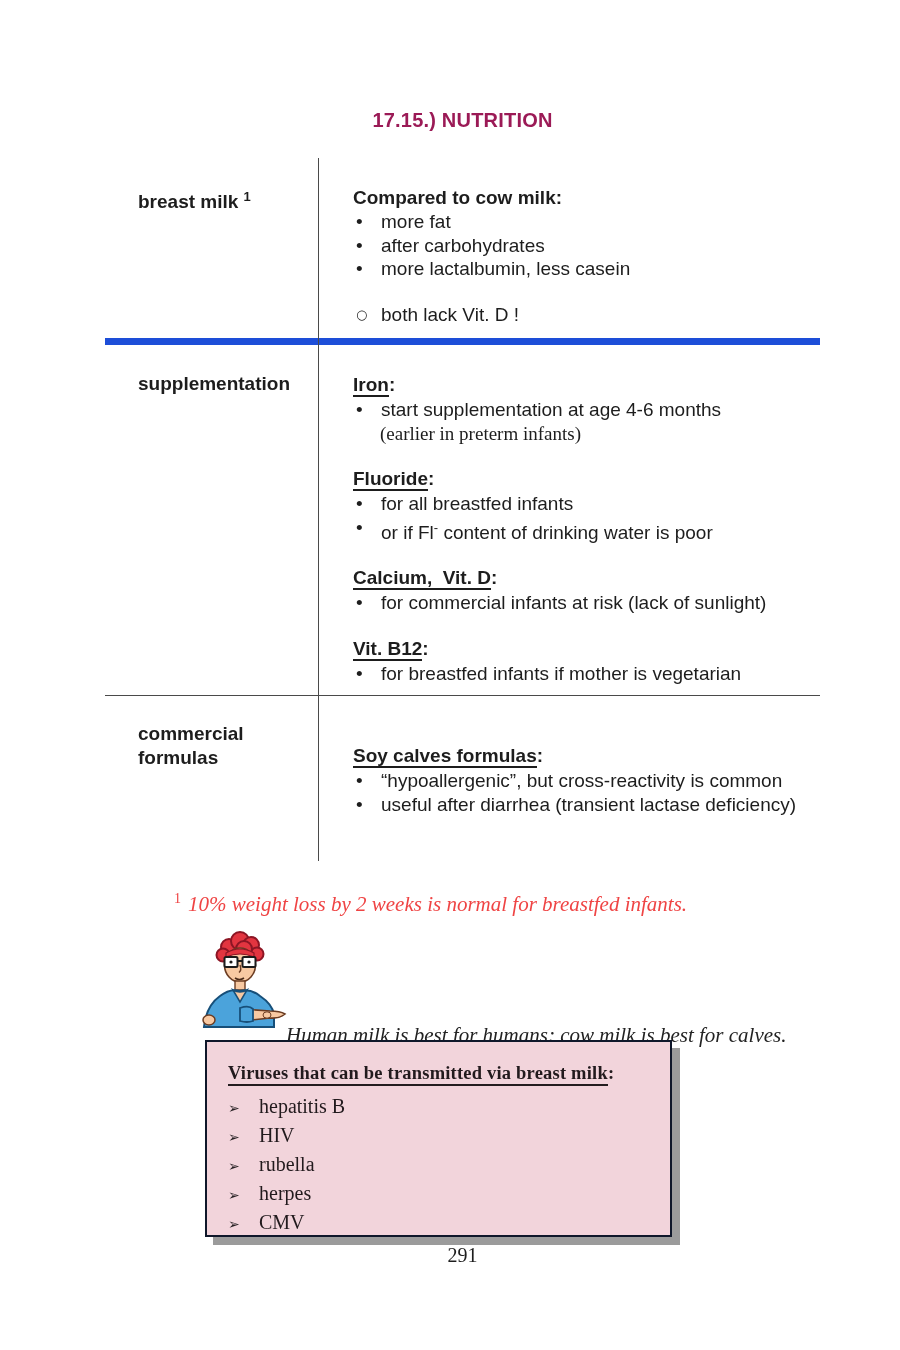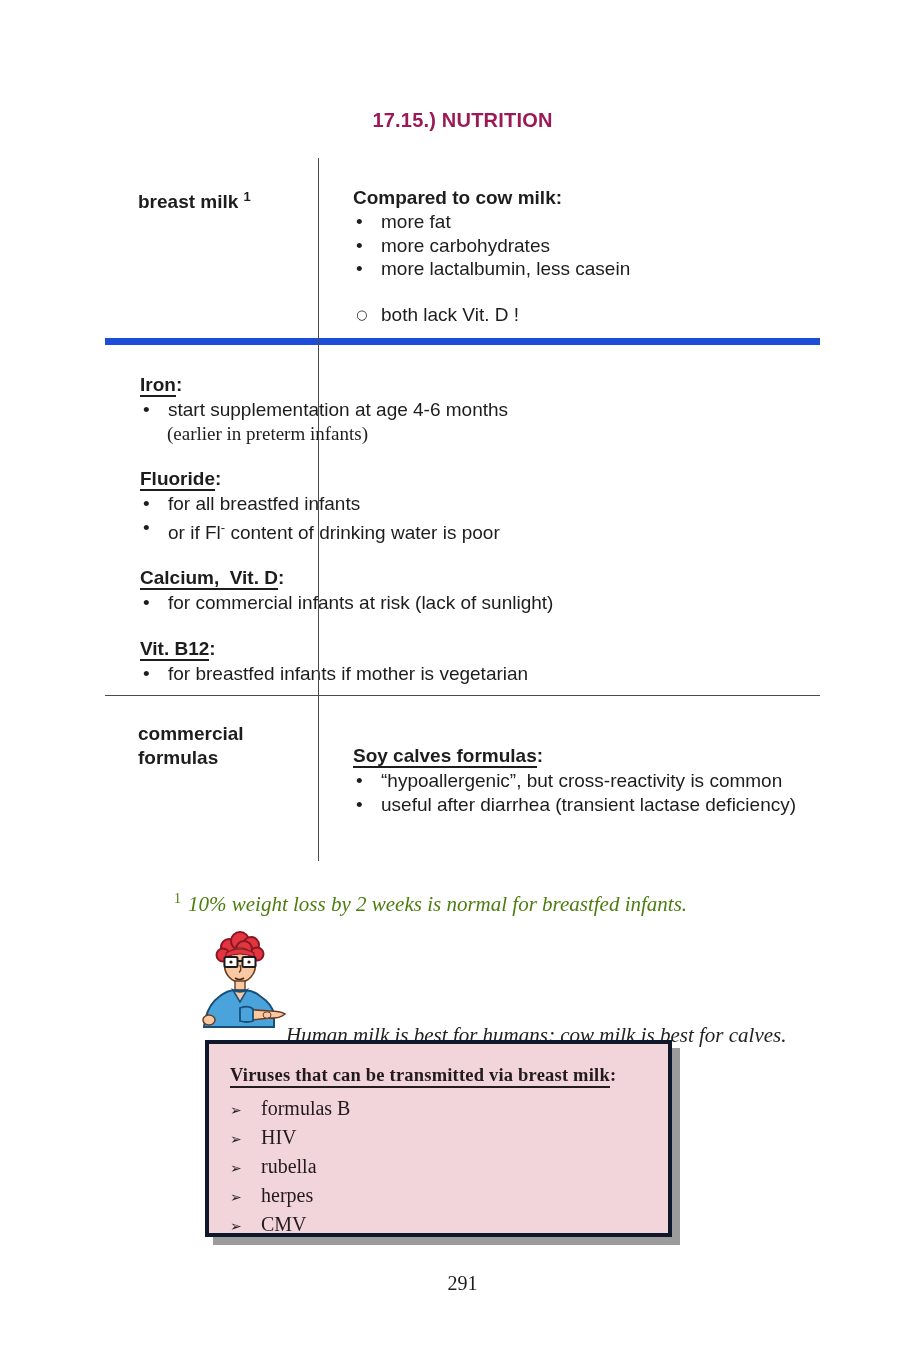--- a/index.html
+++ b/index.html
@@ -30,41 +30,41 @@
   .bul{display:flex;}
   .mk{width:25px;flex:none;padding-left:3px;}
   .mk.circ{font-size:13px;font-family:"DejaVu Sans",sans-serif;}
   .cont{margin-left:27px;font-family:Liberation Serif, serif;}
   .gap{height:22px;}
   sup.lbl{font-size:13px;}
   sup.neg{font-size:13px;}
 
   
   .footnote{position:absolute;left:174px;top:891px;font-family:"Liberation Serif",serif;
-            font-size:21px;font-style:italic;color:#4d7c0f;}
+            font-size:21px;font-style:italic;color:#ef4444;}
   .footnote .fnm{font-style:normal;font-size:14px;vertical-align:super;margin-right:7px;}
 
   
   .cartoon{position:absolute;left:196px;top:931px;}
   .quote{position:absolute;left:286px;top:994px;font-family:"Liberation Serif",serif;
          font-style:italic;font-size:21px;color:#222;white-space:nowrap;margin-top:29px;}
 
   
   .vbox{position:absolute;left:205px;top:1040px;width:467px;height:197px;box-sizing:border-box;
-        background:#F2D4DB;border:4px solid #0f172a;box-shadow:8px 8px 0 #9B9B9B;
+        background:#F2D4DB;border:2px solid #0f172a;box-shadow:8px 8px 0 #9B9B9B;
         padding:19px 12px 0 21px;font-family:"Liberation Serif",serif;color:#221a1d;}
   .vbox-title{font-size:18.5px;font-weight:bold;letter-spacing:.2px;line-height:24px;}
   .vbox-title .u{border-bottom:2px solid #241d1f;padding-bottom:1px;}
   .vlist{margin-top:8px;}
   .vitem{display:flex;font-size:20px;line-height:27px;}
   .vitem .ar{width:31px;flex:none;font-family:"DejaVu Sans",sans-serif;font-size:14px;
              padding-top:2px;color:#2a2326;}
 
   
-  .pagenum{position:absolute;top:1272px;left:105px;width:715px;text-align:center;
+  .pagenum{position:absolute;top:1244px;left:105px;width:715px;text-align:center;
            font-family:"Liberation Serif",serif;font-size:20px;color:#1d1d1d;}
 </style>
 </head>
 <body>
 
 <div class="page">
 
   <div class="title">17.15.) NUTRITION</div>
 
   <div class="table">
@@ -76,35 +76,38 @@
         <sup class="lbl">1</sup>
       </div>
       <div class="cell-r">
         <div class="h">Compared to cow milk:</div>
         <div class="bul">
           <span class="mk">•</span>
           <span>more fat</span>
         </div>
         <div class="bul">
           <span class="mk">•</span>
-          <span>more carbohydrates</span>
+          <span>after carbohydrates</span>
         </div>
         <div class="bul">
           <span class="mk">•</span>
           <span>more lactalbumin, less casein</span>
         </div>
         <div class="gap"></div>
         <div class="bul">
           <span class="mk circ">○</span>
           <span>both lack Vit. D !</span>
         </div>
       </div>
     </div>
 
     <div class="row row-2">
+      <div class="cell-l">
+        <span>supplementation</span>
+      </div>
       <div class="cell-r">
 
         <div>
           <div class="sec-head">
             <span class="uh">Iron</span><span class="hc">:</span>
           </div>
           <div class="bul">
             <span class="mk">•</span>
             <span>start supplementation at age 4-6 months</span>
           </div>
@@ -206,21 +209,21 @@
   </div>
   <div class="quote">Human milk is best for humans; cow milk is best for calves.</div>
 
   <div class="vbox">
     <div class="vbox-title">
       <span class="u">Viruses that can be transmitted via breast milk</span><span>:</span>
     </div>
     <div class="vlist">
       <div class="vitem">
         <span class="ar">➢</span>
-        <span>formulas B</span>
+        <span>hepatitis B</span>
       </div>
       <div class="vitem">
         <span class="ar">➢</span>
         <span>HIV</span>
       </div>
       <div class="vitem">
         <span class="ar">➢</span>
         <span>rubella</span>
       </div>
       <div class="vitem">

